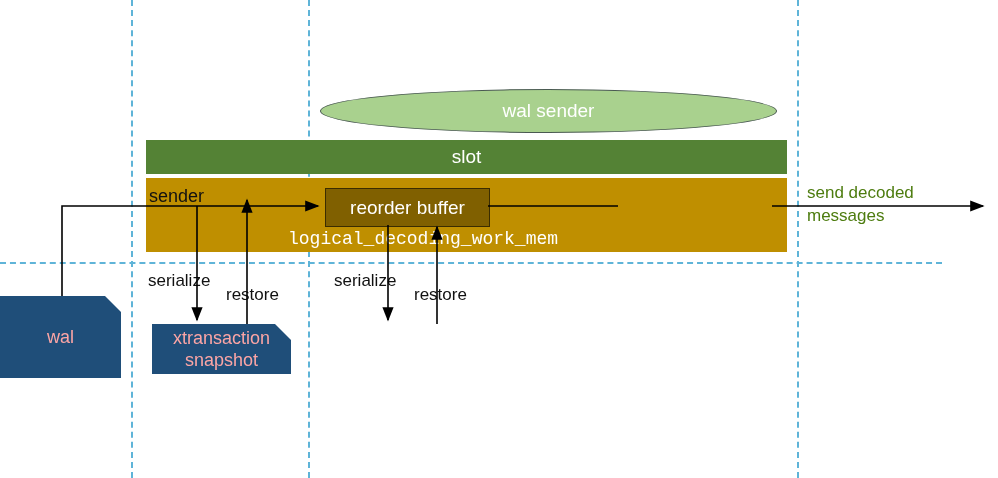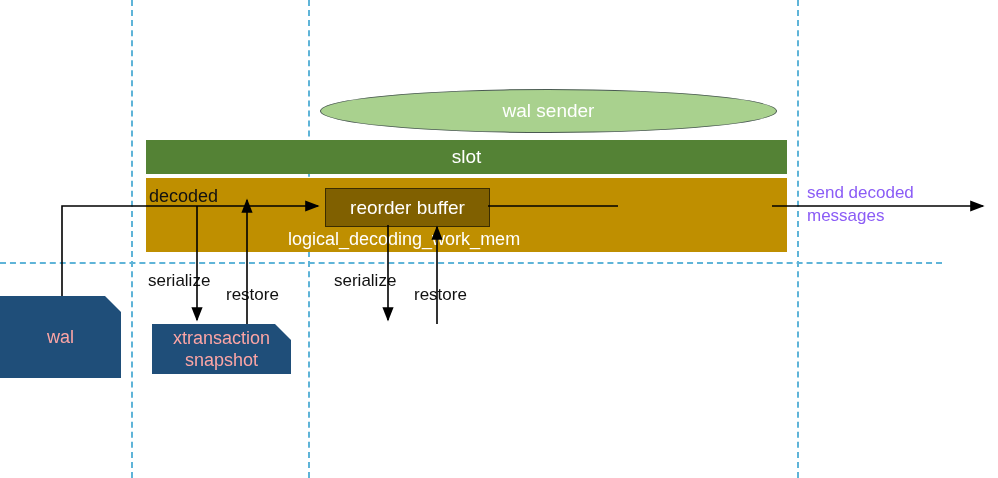--- a/index.html
+++ b/index.html
@@ -101,21 +101,21 @@
   }
   .arrow-label {
     position: absolute;
     font-size: 17px;
     color: #111111;
     white-space: nowrap;
   }
   .send-label {
     position: absolute;
     font-size: 17px;
-    color: #8b5cf6;
+    color: #4d7c0f;
     line-height: 1.35;
     white-space: nowrap;
   }
   svg.overlay {
     position: absolute;
     left: 0;
     top: 0;
     width: 998px;
     height: 478px;
     pointer-events: none;
@@ -134,23 +134,23 @@
   <div class="ellipse" style="left:320px; top:89px; width:455px; height:42px;">
     <span>wal sender</span>
   </div>
 
   <div class="slot-bar" style="left:146px; top:140px; width:641px; height:34px;">
     <span>slot</span>
   </div>
 
   <div class="golden-box" style="left:146px; top:178px; width:641px; height:74px;"></div>
 
-  <div class="filter-label" style="left:149px; top:186px;">decoded</div>
+  <div class="filter-label" style="left:149px; top:186px;">sender</div>
 
-  <div class="work-mem-label" style="left:288px; top:229px;">logical_decoding_work_mem</div>
+  <div class="work-mem-label" style="left:288px; top:229px;font-family:Liberation Mono, monospace;">logical_decoding_work_mem</div>
 
   <div class="reorder-box" style="left:325px; top:188px; width:163px; height:37px;">
     <span>reorder buffer</span>
   </div>
 
 
   <div class="store-box" style="left:0px; top:296px; width:121px; height:82px;">
     <span>wal</span>
   </div>
 

